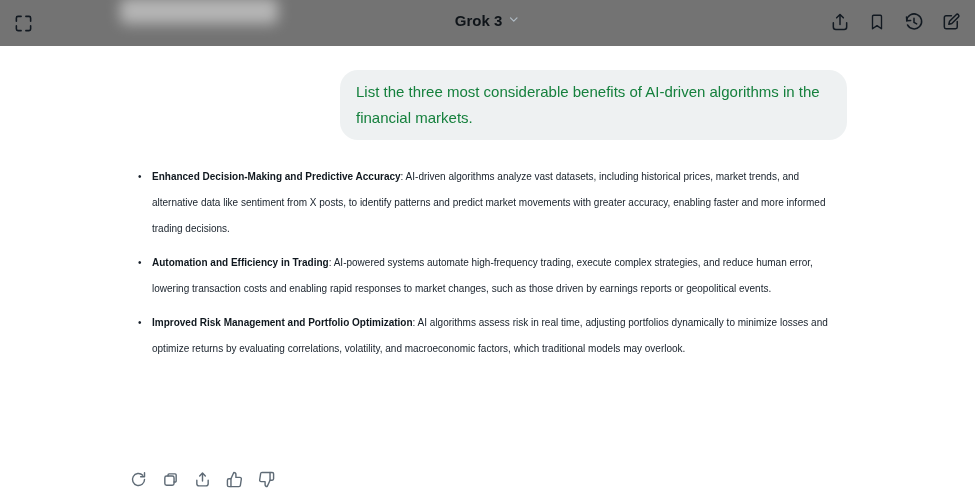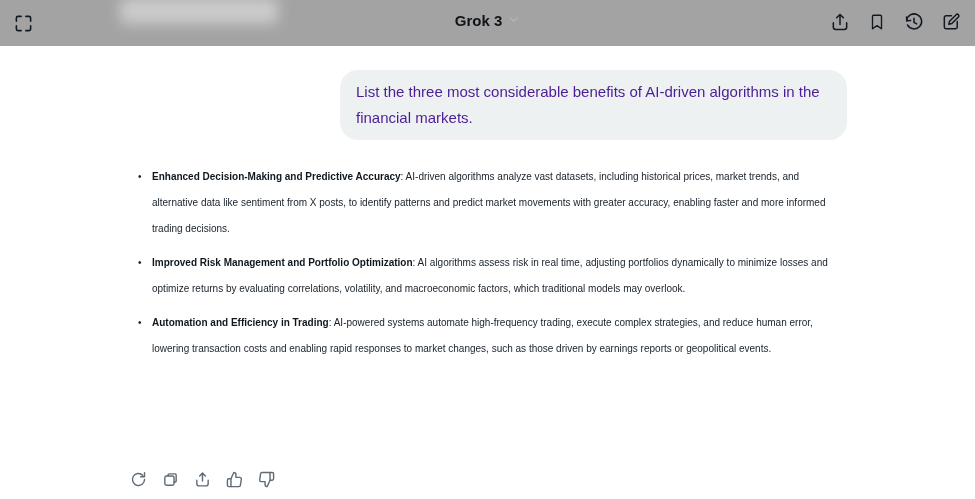--- a/index.html
+++ b/index.html
@@ -1,39 +1,39 @@
 <!DOCTYPE html>
 <html><head>
 <meta charset="utf-8">
 <style>
   * { margin:0; padding:0; box-sizing:border-box; }
   html,body { width:975px; height:499px; background:#ffffff; overflow:hidden; }
   body { font-family:"Liberation Sans", sans-serif; color:#17202a; }
   .page { position:relative; width:975px; height:499px; background:#fff; }
 
   
-  .topbar { position:absolute; top:0; left:0; width:975px; height:46px; background:#a3a3a3; }
+  .topbar { position:absolute; top:0; left:0; width:975px; height:46px; background:#737373; }
   .icon-btn { background:none; border:none; padding:0; cursor:pointer; display:flex;
               align-items:center; justify-content:center; color:#121921; }
   .icon-btn svg { display:block; }
   .expand-btn { position:absolute; left:13px; top:13px; width:20px; height:20px; }
   .blur-blob { position:absolute; left:120px; top:-2px; width:158px; height:26px;
                background:#ededed; border-radius:6px; filter:blur(7px); opacity:.55; }
   .model-selector { position:absolute; top:11px; left:50%; transform:translateX(-50%);
                     display:flex; align-items:center; gap:5px; background:none; border:none;
                     cursor:pointer; font-family:"Liberation Sans", sans-serif; }
   .model-label { font-size:15px; font-weight:700; color:#0f1419; }
   .chevron { color:#aeb9c2; margin-top:2px; }
   .top-actions { position:absolute; right:14px; top:12px; display:flex; gap:17px; align-items:center; }
   .top-actions .icon-btn { width:20px; height:20px; }
 
   
   .content { position:absolute; left:130px; top:70px; width:717px; }
   .user-bubble { margin-left:auto; width:507px; background:#eef1f2; border-radius:18px;
-                 padding:9px 16px; font-size:15px; line-height:26px; color:#4c1d95; }
+                 padding:9px 16px; font-size:15px; line-height:26px; color:#15803d; }
   .answer { margin-top:24px; }
   .answer ul { list-style:none; padding-left:22px; }
   .answer li { position:relative; font-size:10px; line-height:26px; color:#17202a;
                margin-bottom:8px; }
   .answer li:last-child { margin-bottom:0; }
   .answer li::before { content:"•"; position:absolute; left:-14px; top:0; color:#17202a; }
   .bullet-title { font-weight:700; color:#10181f; }
 
   
   .response-actions { position:absolute; left:129px; top:470px; display:flex; gap:14px;
@@ -111,24 +111,24 @@
     <div class="user-bubble">
       <span>List the three most considerable benefits of AI-driven algorithms in the financial markets.</span>
     </div>
 
     <div class="answer">
       <ul>
         <li>
           <span class="bullet-title">Enhanced Decision-Making and Predictive Accuracy</span><span>: AI-driven algorithms analyze vast datasets, including historical prices, market trends, and alternative data like sentiment from X posts, to identify patterns and predict market movements with greater accuracy, enabling faster and more informed trading decisions.</span>
         </li>
         <li>
-          <span class="bullet-title">Improved Risk Management and Portfolio Optimization</span><span>: AI algorithms assess risk in real time, adjusting portfolios dynamically to minimize losses and optimize returns by evaluating correlations, volatility, and macroeconomic factors, which traditional models may overlook.</span>
+          <span class="bullet-title">Automation and Efficiency in Trading</span><span>: AI-powered systems automate high-frequency trading, execute complex strategies, and reduce human error, lowering transaction costs and enabling rapid responses to market changes, such as those driven by earnings reports or geopolitical events.</span>
         </li>
         <li>
-          <span class="bullet-title">Automation and Efficiency in Trading</span><span>: AI-powered systems automate high-frequency trading, execute complex strategies, and reduce human error, lowering transaction costs and enabling rapid responses to market changes, such as those driven by earnings reports or geopolitical events.</span>
+          <span class="bullet-title">Improved Risk Management and Portfolio Optimization</span><span>: AI algorithms assess risk in real time, adjusting portfolios dynamically to minimize losses and optimize returns by evaluating correlations, volatility, and macroeconomic factors, which traditional models may overlook.</span>
         </li>
       </ul>
     </div>
   </div>
 
   <div class="response-actions">
     <button class="icon-btn">
       <span>
         <svg width="17" height="17" viewBox="0 0 24 24" fill="none" stroke="currentColor" stroke-width="2" stroke-linecap="round" stroke-linejoin="round">
           <path d="M20.5 12a8.5 8.5 0 1 1-2.5-6"></path>

